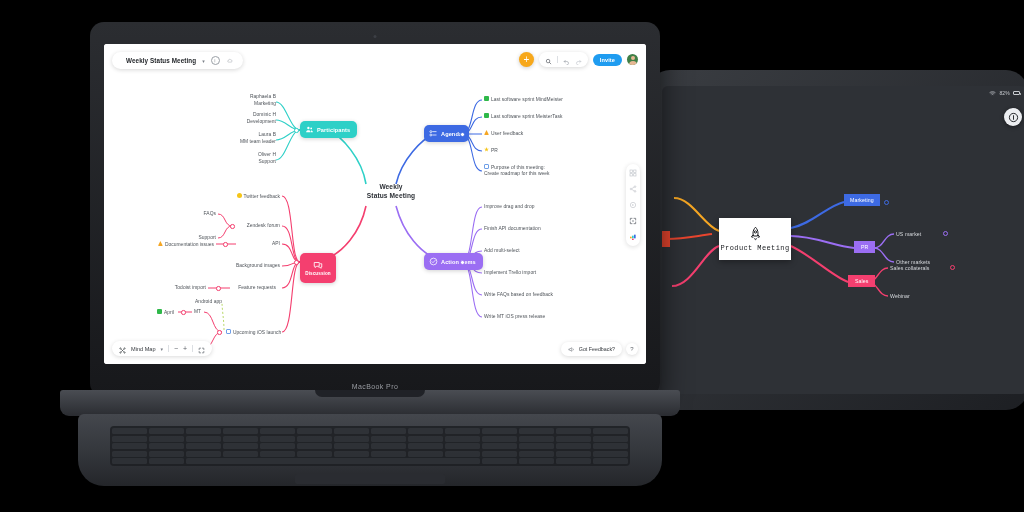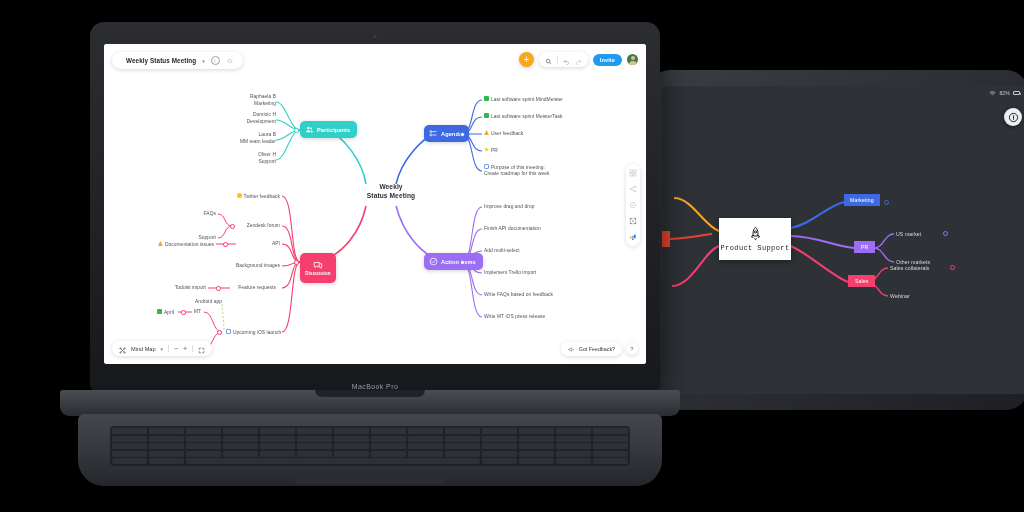--- a/index.html
+++ b/index.html
@@ -202,21 +202,21 @@
         <path d="M206,196 C216,196 216,182 226,182" stroke="#f43f6f" stroke-width="1.3" fill="none"></path>
         <path d="M206,196 C216,196 216,210 226,210" stroke="#f43f6f" stroke-width="1.3" fill="none"></path>
       </svg>
 
       <div class="tablet-center">
         <svg class="rk" viewBox="0 0 24 24" fill="none" stroke="#1a1c20" stroke-width="1.6">
           <path d="M12 2c2.5 2.5 4 6 4 9.5 0 2-.5 3.5-1 4.5H9c-.5-1-1-2.5-1-4.5C8 8 9.5 4.5 12 2z"></path>
           <circle cx="12" cy="9.5" r="1.8"></circle>
           <path d="M8 14l-2.5 3.5 3 .5M16 14l2.5 3.5-3 .5M10.5 19.5c.5 1.5 1 2.5 1.5 2.5s1-1 1.5-2.5"></path>
         </svg>
-        <span class="lbl">Product Support</span>
+        <span class="lbl">Product Meeting</span>
       </div>
 
       <div class="tnode" style="left:-4px; top:145px; width:12px; height:16px; background:#e8452e;"></div>
 
       <div class="tnode" style="left:182px; top:108px; background:#3d6ae3;">
         <span>Marketing</span>
       </div>
       <span class="tdot" style="left:222px; top:114px; border-color:#3d6ae3;"></span>
 
       <div class="tnode" style="left:192px; top:155px; background:#9b6ef3; padding:3px 7px;">

